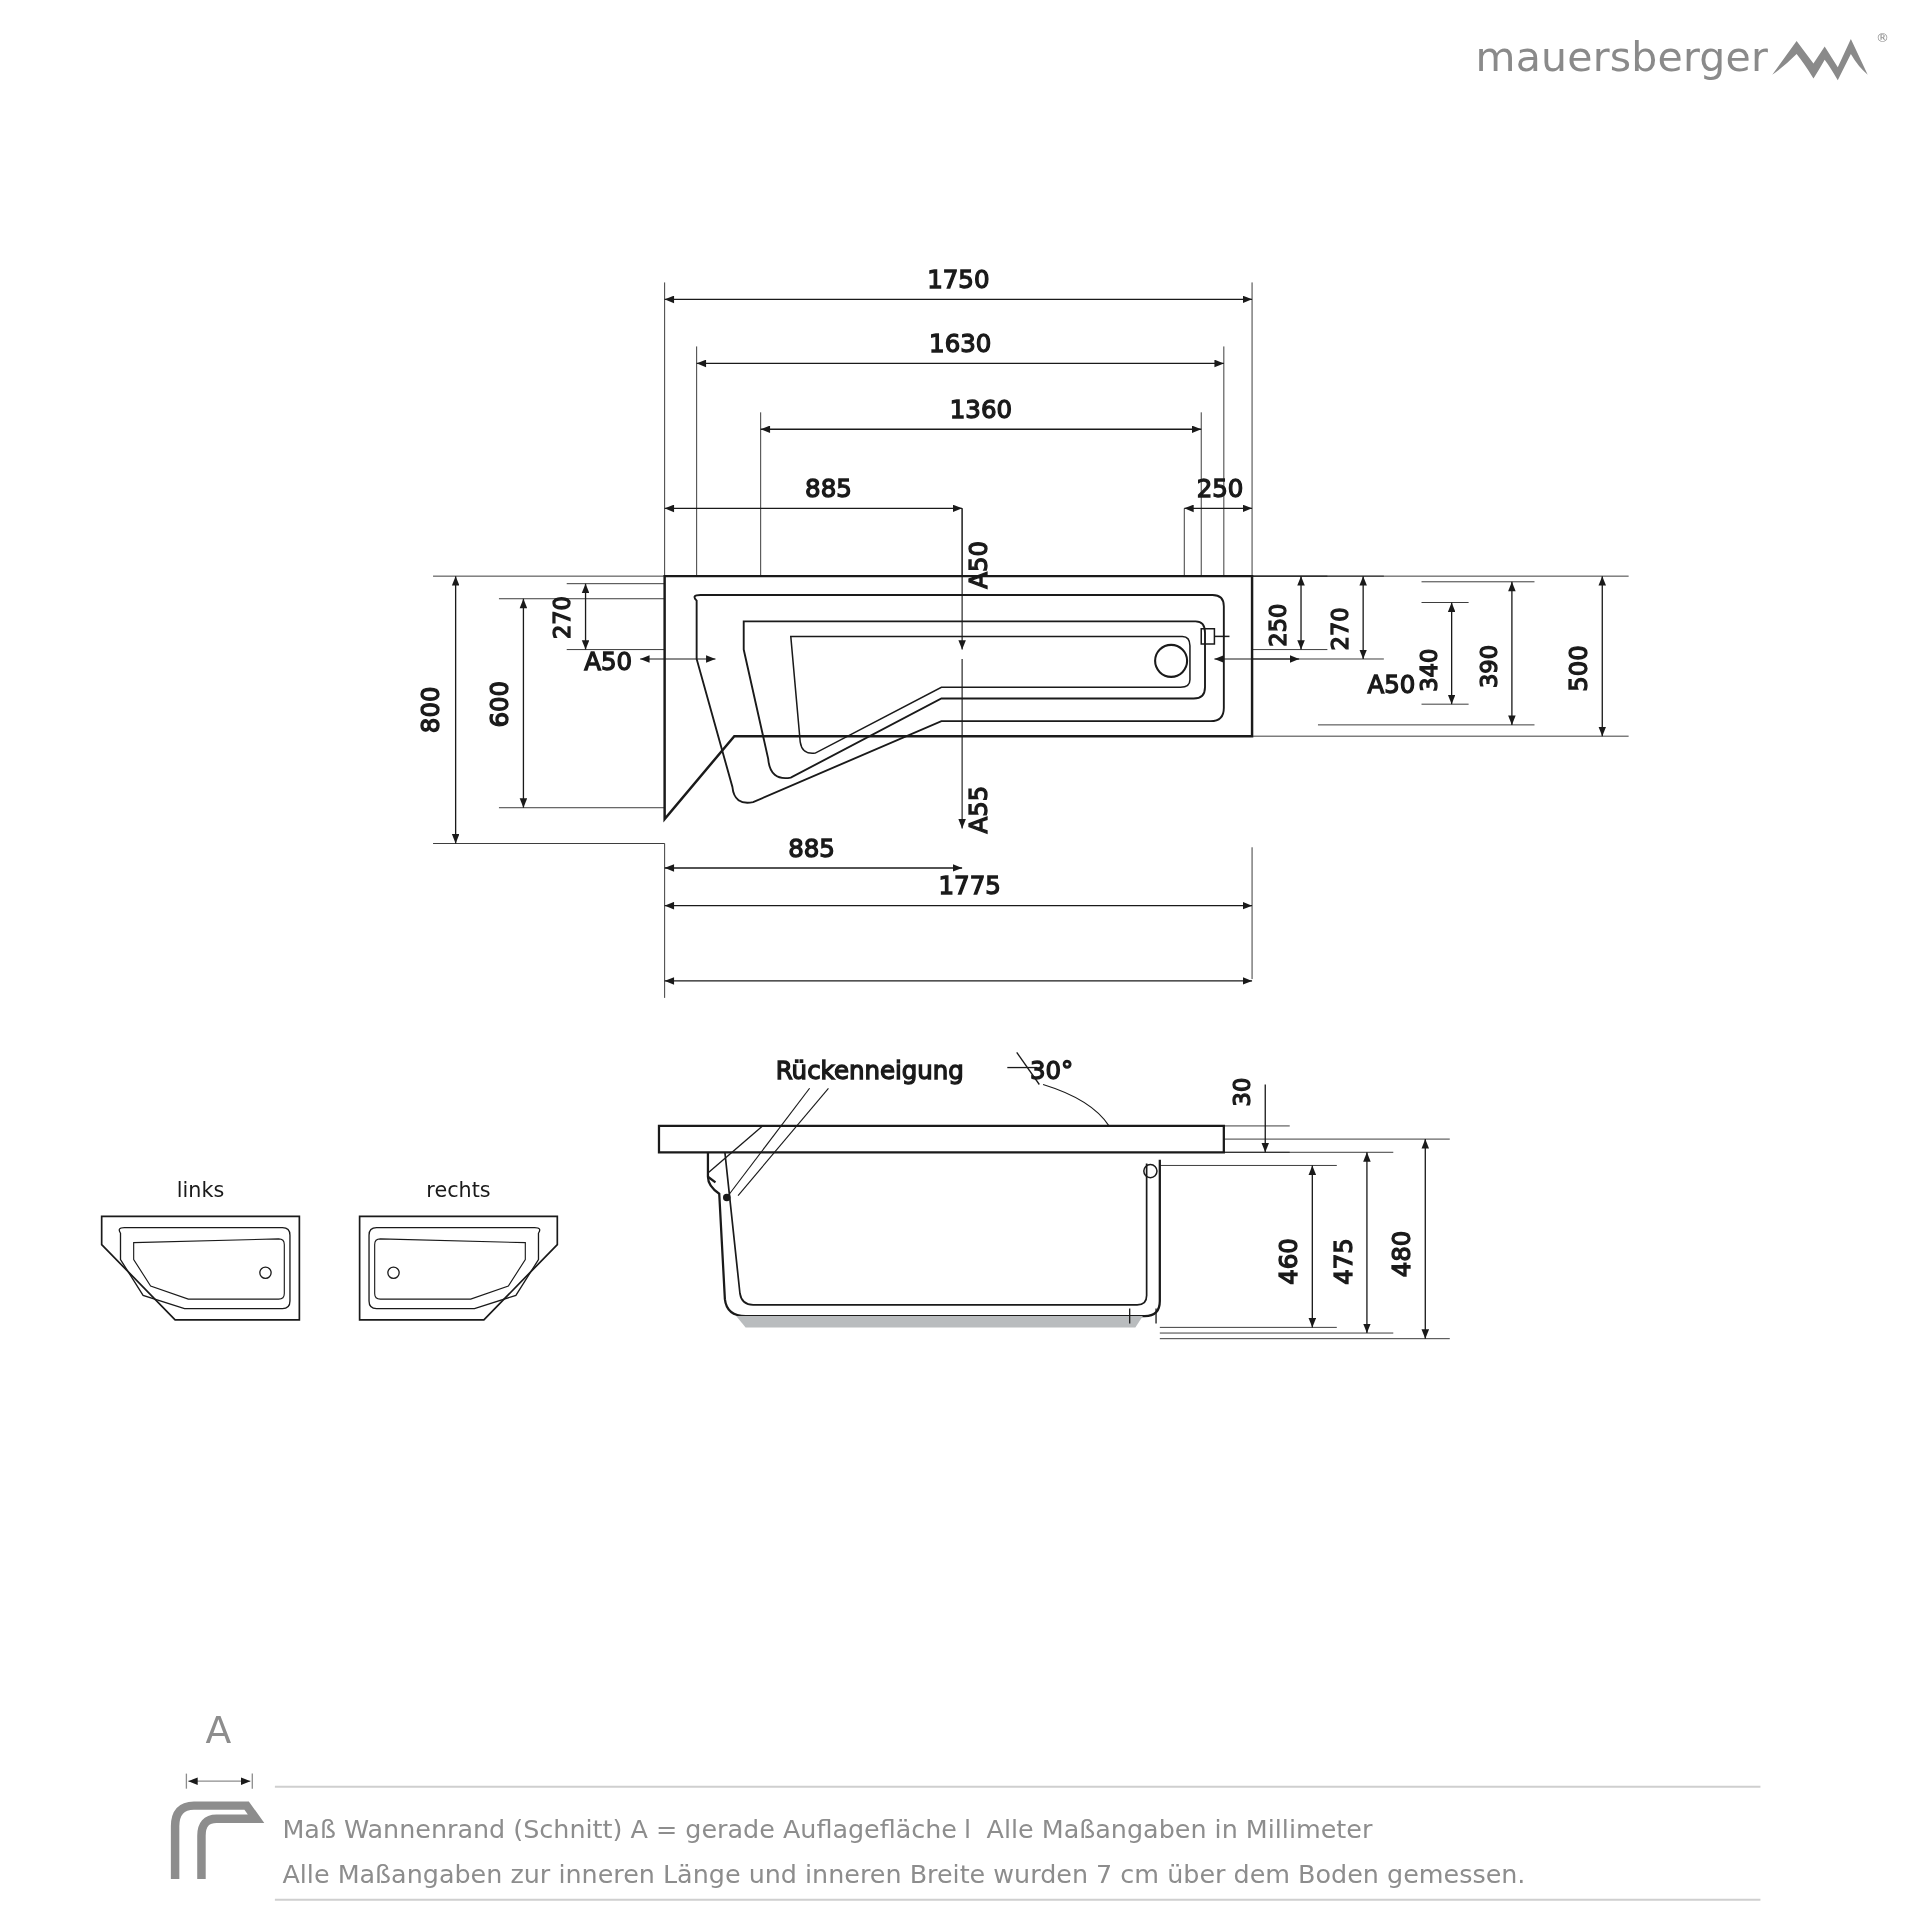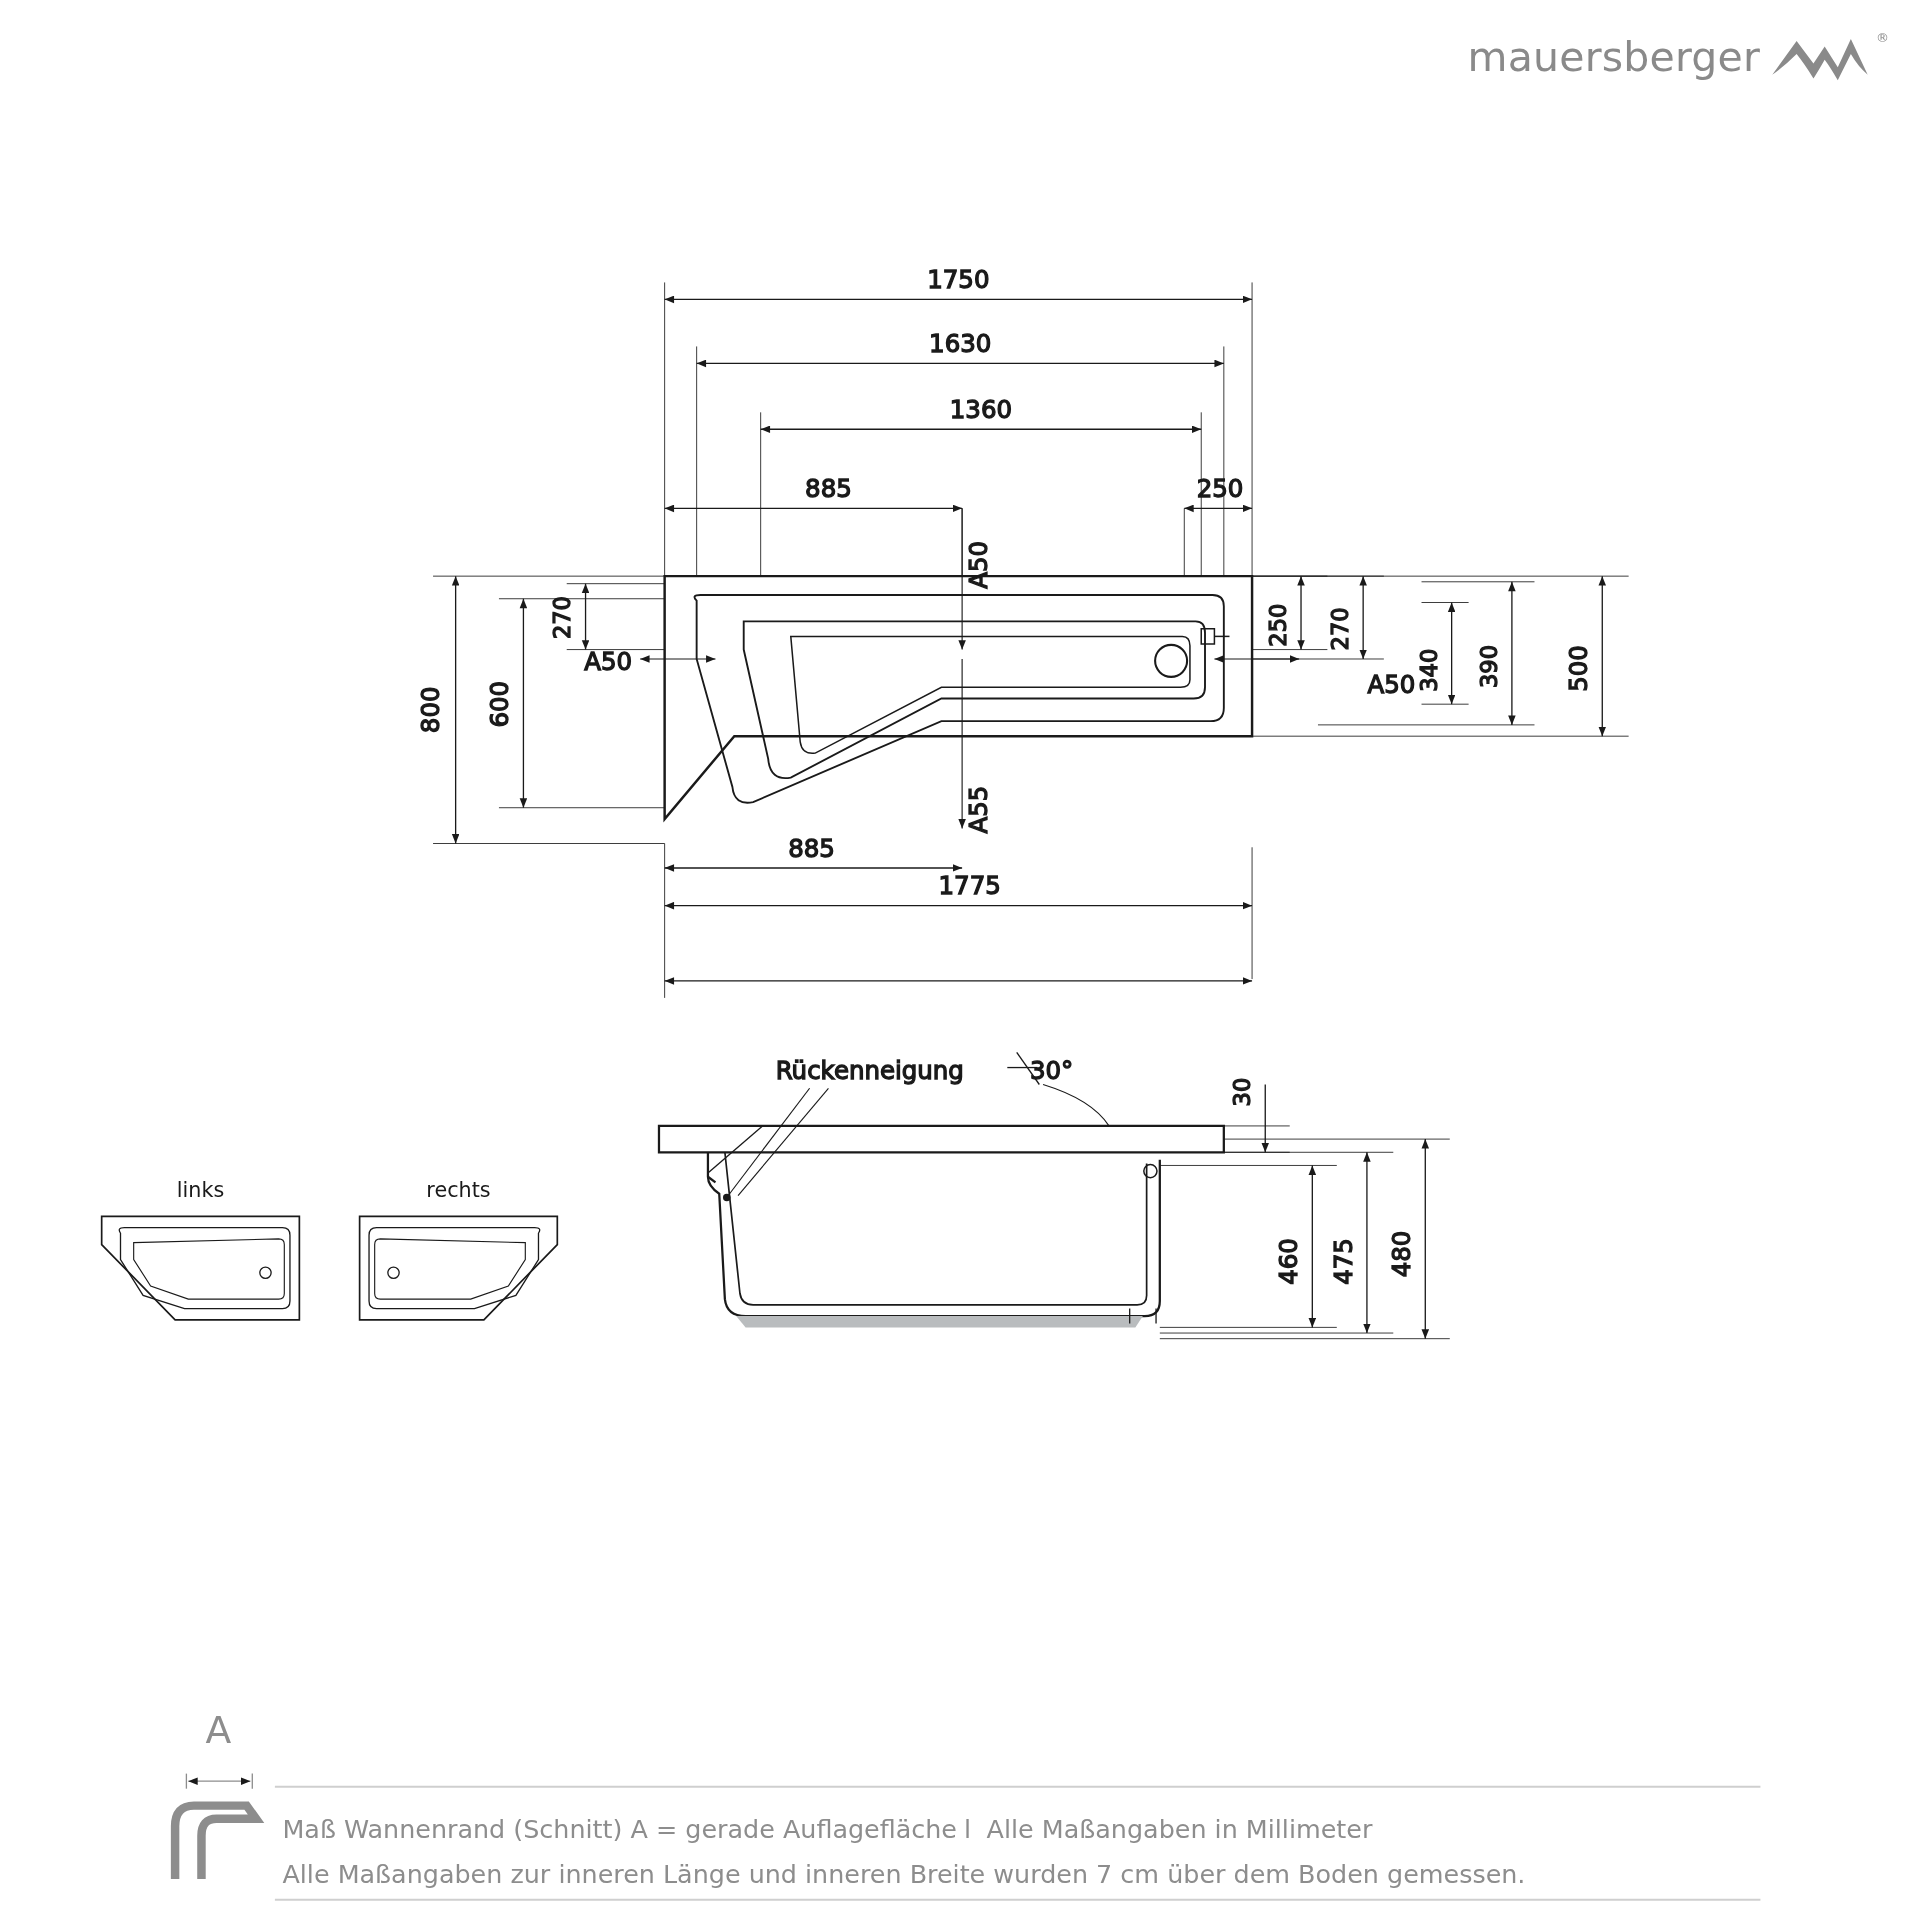--- a/index.html
+++ b/index.html
@@ -20,21 +20,21 @@
     left: 0; top: 0;
     width: 1928px;
     height: 1928px;
   }
   .brand {
     position: absolute;
     right: 56px;
     top: 26px;
     display: flex;
     align-items: center;
-    gap: 8px;
+    gap: 0;
   }
   .brand-text {
     font-size: 41px;
     color: #8a8a8a;
     letter-spacing: 0.2px;
     font-family: "DejaVu Sans", "Liberation Sans", sans-serif;
   }
   .brand-reg {
     font-size: 13px;
     color: #8a8a8a;

